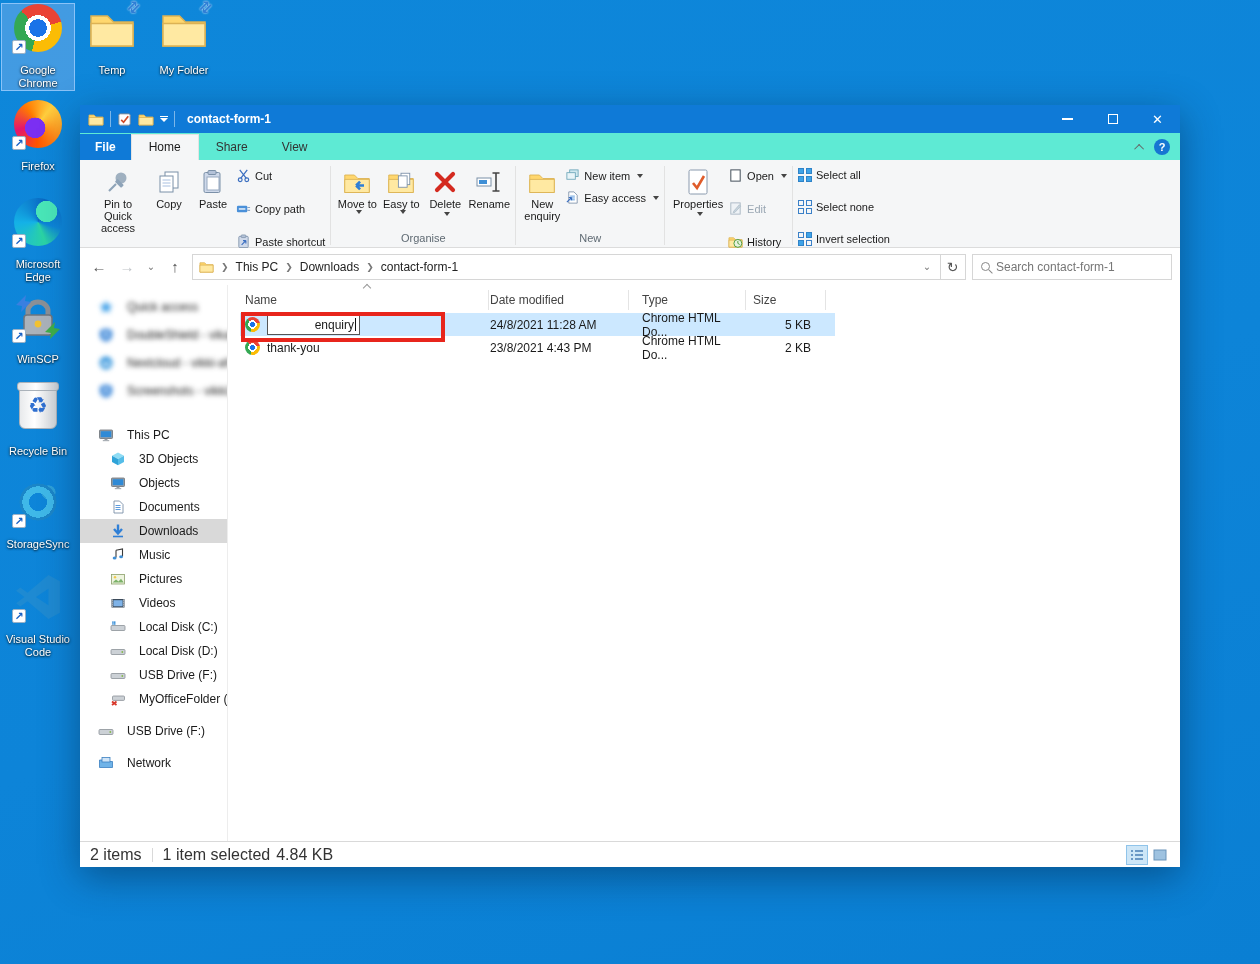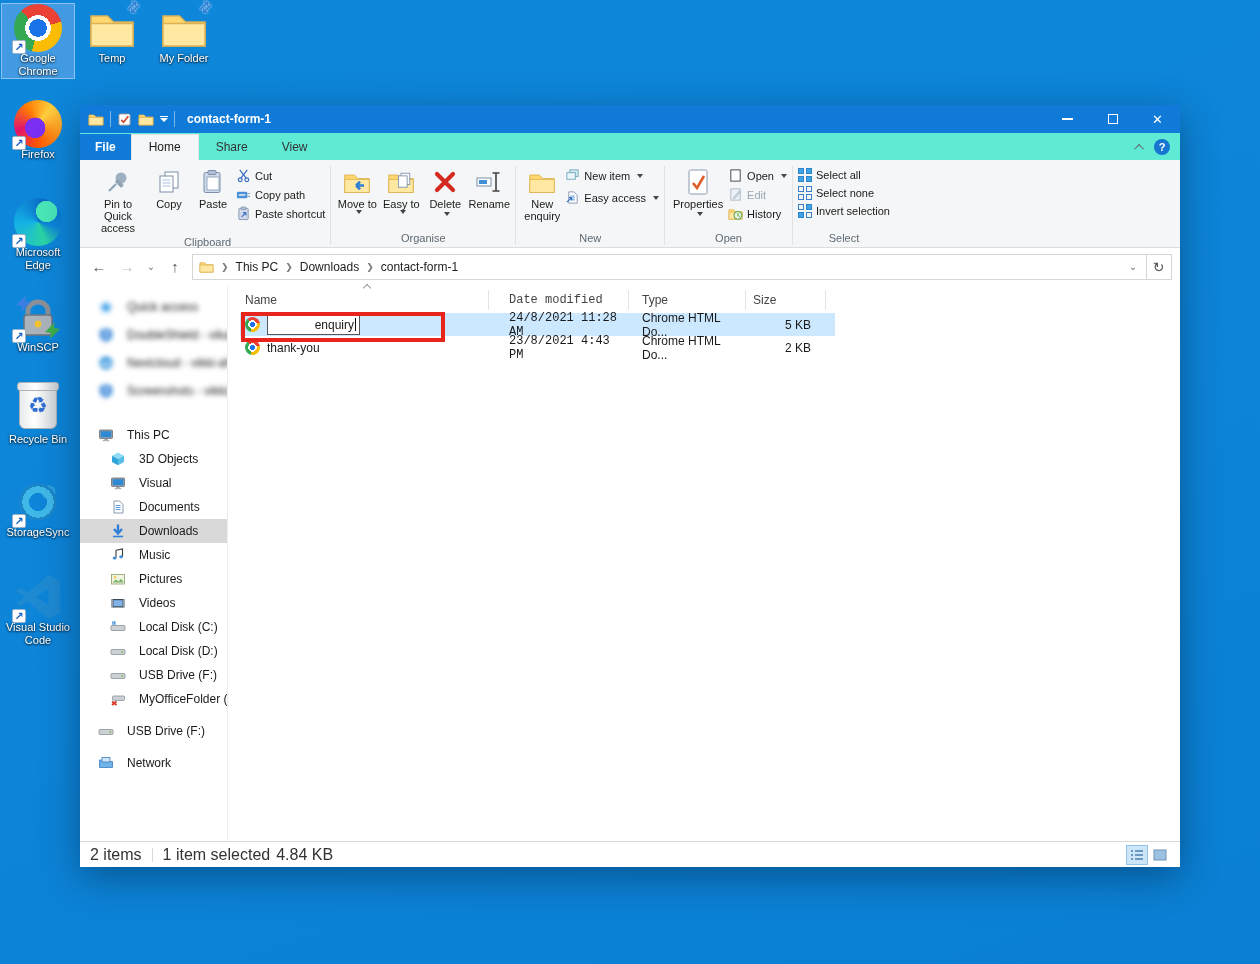--- a/index.html
+++ b/index.html
@@ -7,21 +7,21 @@
   body {
     font-family:"Liberation Sans","DejaVu Sans",sans-serif;
     background:linear-gradient(160deg,#0e87da 0%,#0d84d8 55%,#0a7fd3 100%);
     position:relative; font-size:12px; color:#222;
   }
 
   
   .desk-icon { position:absolute; width:72px; text-align:center; cursor:default; }
   .desk-icon .glyph { width:48px; height:48px; margin:0 auto; position:relative; }
   .desk-icon .lbl {
-    margin-top:0; color:#fff; font-size:11px; line-height:13px;
+    margin-top:12px; color:#fff; font-size:11px; line-height:13px;
     text-shadow:0 1px 2px rgba(0,0,0,.75), 0 0 3px rgba(0,0,0,.5);
   }
   .desk-icon.selected { background:rgba(130,180,235,.45); outline:1px solid rgba(170,210,255,.8); }
   .shortcut-arrow {
     position:absolute; left:-2px; bottom:-2px; width:14px; height:14px;
     background:#fff; border:1px solid #9ab2c8; border-radius:2px;
     color:#1b62c4; font-size:11px; line-height:12px; font-weight:bold; text-align:center;
   }
   .ball { width:48px; height:48px; border-radius:50%; }
   .chrome-ball {
@@ -83,21 +83,21 @@
   .help-q { width:16px; height:16px; border-radius:50%; background:#1676d2; color:#fff; font-size:11px; font-weight:bold; text-align:center; line-height:16px; }
 
   .ribbon { height:88px; background:#f5f6f7; border-bottom:1px solid #dcdcdc; display:flex; padding:4px 6px 0; flex:0 0 auto; }
   .rgroup { display:flex; flex-direction:column; padding:0 4px; }
   .rgroup-body { display:flex; flex:1; align-items:flex-start; gap:2px; }
   .rgroup-label { text-align:center; color:#5f6a73; font-size:11px; padding:2px 0 3px; }
   .rsep { width:1px; background:#e2e2e2; margin:2px 1px; }
   .bigbtn { width:56px; display:flex; flex-direction:column; align-items:center; text-align:center; font-size:11px; line-height:12px; color:#1a1a1a; padding-top:2px; }
   .bigbtn.narrow { width:42px; }
   .bigbtn .bico { height:32px; display:flex; align-items:center; justify-content:center; }
-  .smallcol { display:flex; flex-direction:column; justify-content:flex-start; gap:4px; padding-top:4px; }
+  .smallcol { display:flex; flex-direction:column; justify-content:flex-start; gap:18px; padding-top:4px; }
   .smallbtn { display:flex; align-items:center; gap:4px; font-size:11px; color:#1a1a1a; white-space:nowrap; }
   .smallbtn.disabled { color:#9aa7b3; }
   .caret-d { display:inline-block; width:0; height:0; border-left:3px solid transparent; border-right:3px solid transparent; border-top:4px solid #444; margin-left:3px; vertical-align:middle; }
   .ico14 { width:15px; height:15px; flex:0 0 auto; }
   .grid4 { display:inline-grid; grid-template-columns:6px 6px; grid-gap:2px; }
   .grid4 i { width:6px; height:6px; border:1px solid #3a80c8; display:block; }
   .grid4 i.f { background:#3fa3e8; border-color:#2f83c8; }
 
   .addressrow { height:37px; background:#fff; display:flex; align-items:center; padding:0 8px; gap:6px; flex:0 0 auto; }
   .navbtn { font-size:15px; color:#555; width:22px; text-align:center; }
@@ -116,21 +116,21 @@
   .side-item { display:flex; align-items:center; gap:7px; height:24px; padding-left:18px; font-size:12px; color:#1a1a1a; white-space:nowrap; }
   .side-item.root { margin-top:8px; }
   .side-item.child { padding-left:30px; }
   .side-item.selected { background:#d9d9d9; }
   .side-item.blurred { filter:blur(2.6px); height:28px; }
   .sideblock-gap { height:10px; }
 
   .filepane { flex:1; position:relative; font-size:12px; }
   .fheader { display:flex; height:26px; align-items:center; color:#444; position:relative; margin-top:2px; }
   .fcol-name { width:260px; padding-left:17px; }
-  .fcol-date { width:140px; padding-left:21px;font-family:Liberation Mono, monospace; }
+  .fcol-date { width:140px; padding-left:2px; }
   .fcol-type { width:117px; padding-left:14px; }
   .fcol-size { width:80px; padding-left:8px; }
   .hsep { position:absolute; top:3px; bottom:3px; width:1px; background:#e4e4e4; }
   .sort-chev { position:absolute; left:136px; top:-2px; width:6px; height:6px; border-left:1.4px solid #999; border-top:1.4px solid #999; transform:rotate(45deg); }
   .frow { display:flex; height:23px; align-items:center; color:#1a1a1a; }
   .frow .hl { position:absolute; left:12px; width:595px; height:23px; background:#cce8ff; z-index:0; }
   .fcell { position:relative; z-index:1; display:flex; align-items:center; }
   .fcell.num { justify-content:flex-end; padding-right:14px; }
   .fic { width:16px; height:16px; margin-right:6px; flex:0 0 auto; }
   .chrome16 { width:15px; height:15px; border-radius:50%;
@@ -601,20 +601,24 @@
         </svg>
       <span class="crumb-sep">❯</span>
       <span>This PC</span>
       <span class="crumb-sep">❯</span>
       <span>Downloads</span>
       <span class="crumb-sep">❯</span>
       <span>contact-form-1</span>
       <span class="addr-caret navbtn small">⌄</span>
     </div>
     <div class="refresh-btn">↻</div>
+    <div class="search-box">
+      <span class="mag"></span>
+      <span>Search contact-form-1</span>
+    </div>
   </div>
 
   <div class="mainarea">
 
     <div class="sidebar">
       <div class="side-item blurred">
         <svg class="fic" width="16" height="16" viewBox="0 0 16 16">
             <use href="#star16"></use>
           </svg>
         <span>Quick access</span>
@@ -648,21 +652,21 @@
       <div class="side-item child">
         <svg class="fic" width="16" height="16" viewBox="0 0 16 16">
             <use href="#cube16"></use>
           </svg>
         <span>3D Objects</span>
       </div>
       <div class="side-item child">
         <svg class="fic" width="16" height="16" viewBox="0 0 16 16">
             <use href="#pc16"></use>
           </svg>
-        <span>Visual</span>
+        <span>Objects</span>
       </div>
       <div class="side-item child">
         <svg class="fic" width="16" height="16" viewBox="0 0 16 16">
             <use href="#doc16"></use>
           </svg>
         <span>Documents</span>
       </div>
       <div class="side-item child selected">
         <svg class="fic" width="16" height="16" viewBox="0 0 16 16">
             <use href="#down16"></use>

